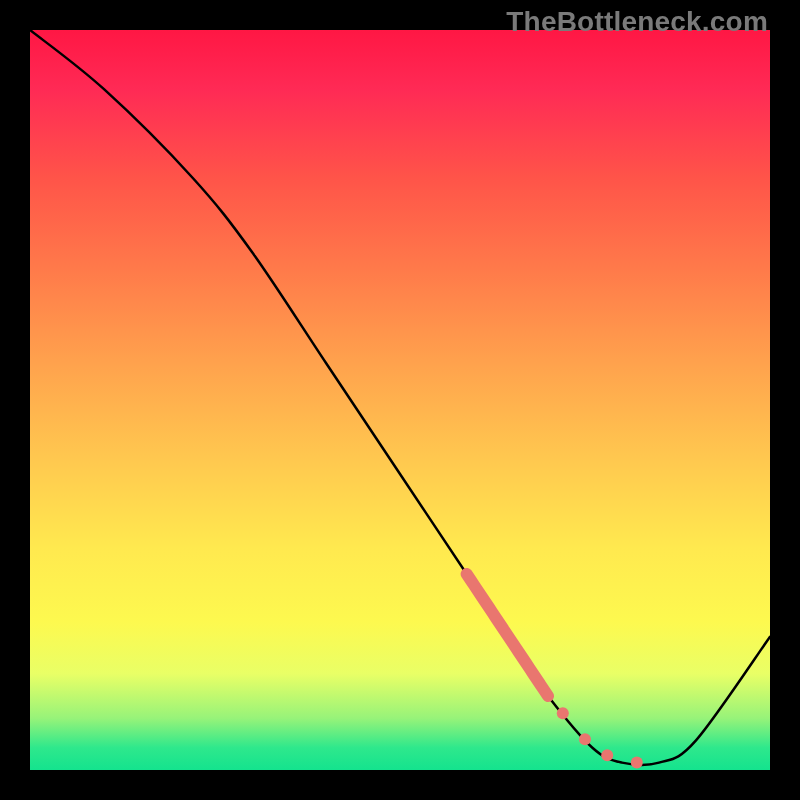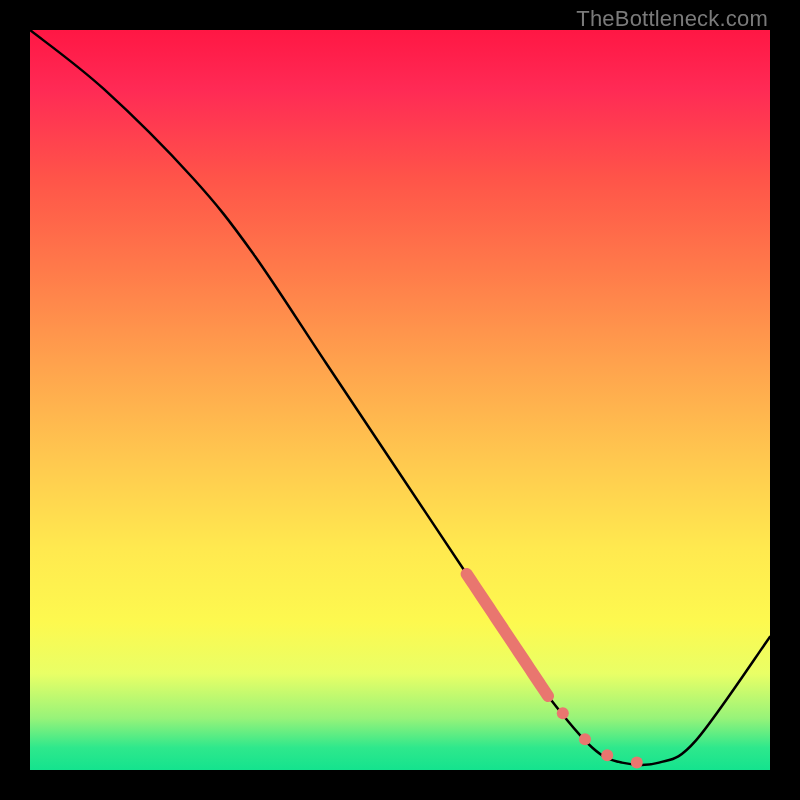--- a/index.html
+++ b/index.html
@@ -30,22 +30,22 @@
       #97f379 93%,
       #2ee88c 97%,
       #14e38e 100%
     );
   }
   .watermark {
     position: absolute;
     top: 6px;
     right: 32px;
     color: #7a7a7a;
-    font-size: 22px;
-    font-weight: 400;
+    font-size: 28px;
+    font-weight: 700;
     letter-spacing: 0.2px;
     z-index: 5;
   }
   svg.plot {
     position: absolute;
     left: 30px;
     top: 30px;
     width: 740px;
     height: 740px;
     z-index: 3;

